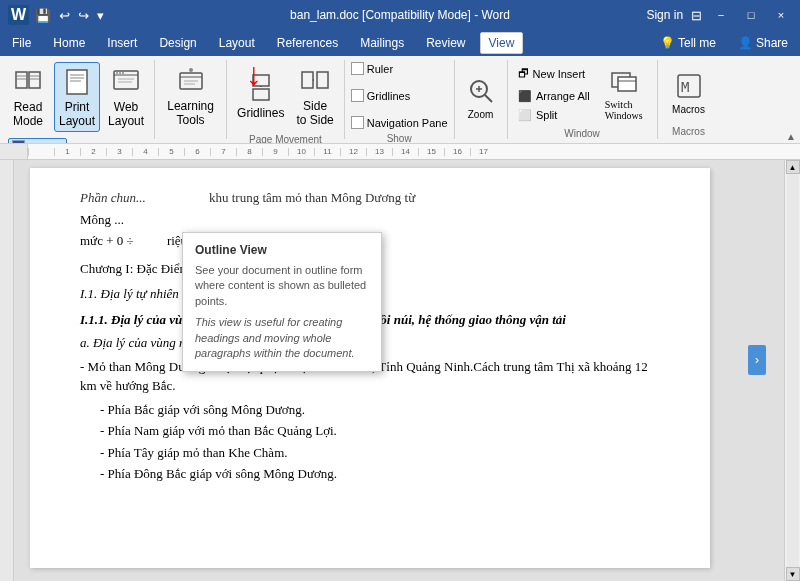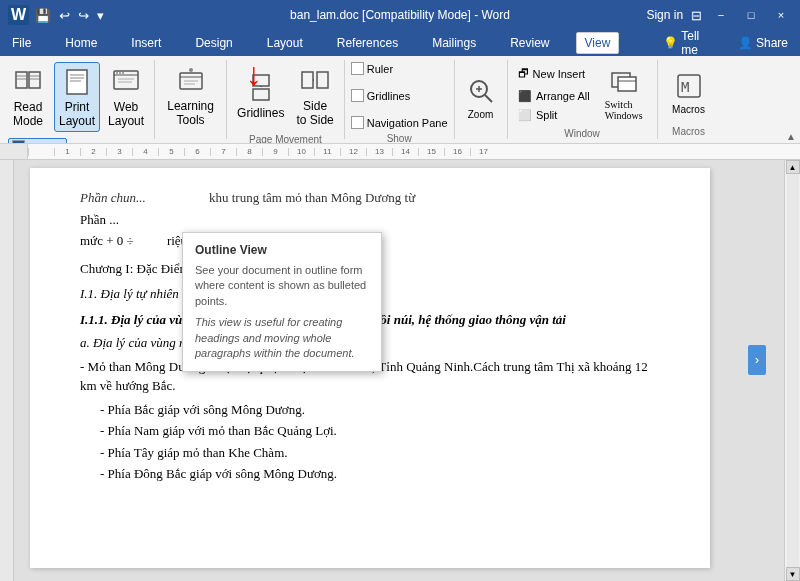--- a/index.html
+++ b/index.html
@@ -53,21 +53,21 @@
       cursor: pointer;
     }
 
     
     .menu-bar {
       background: #2b579a;
       height: 26px;
       display: flex;
       align-items: center;
       padding: 0 4px;
-      gap: 18px;
+      gap: 6px;
     }
     .menu-item {
       color: white;
       padding: 3px 8px;
       font-size: 12px;
       cursor: pointer;
       border-radius: 2px;
     }
     .menu-item.view-active {
       background: white;
@@ -658,21 +658,21 @@
 <div class="doc-container">
   <div class="doc-sidebar"></div>
   <div class="doc-main" style="position:relative;">
     <div class="doc-page">
 
       <div style="color:#333; margin-bottom:2px;">
         <span class="doc-text-italic">Phần chun...</span>
         <span style="margin-left:60px;">khu trung tâm mỏ than Mông Dương từ</span>
       </div>
       <div style="margin-bottom:2px;">
-        <span>Phần ...</span>
+        <span>Mông ...</span>
       </div>
       <div style="margin-bottom:8px;">
         <span>mức + 0 ÷ </span>
         <span style="margin-left:30px;">riệu tấn/năm.</span>
       </div>
 
       <div style="margin-bottom:6px;">
         <span class="doc-chapter">Chương I: Đặc Điểm và điều kiện địa chất khu mỏ</span>
       </div>
 

